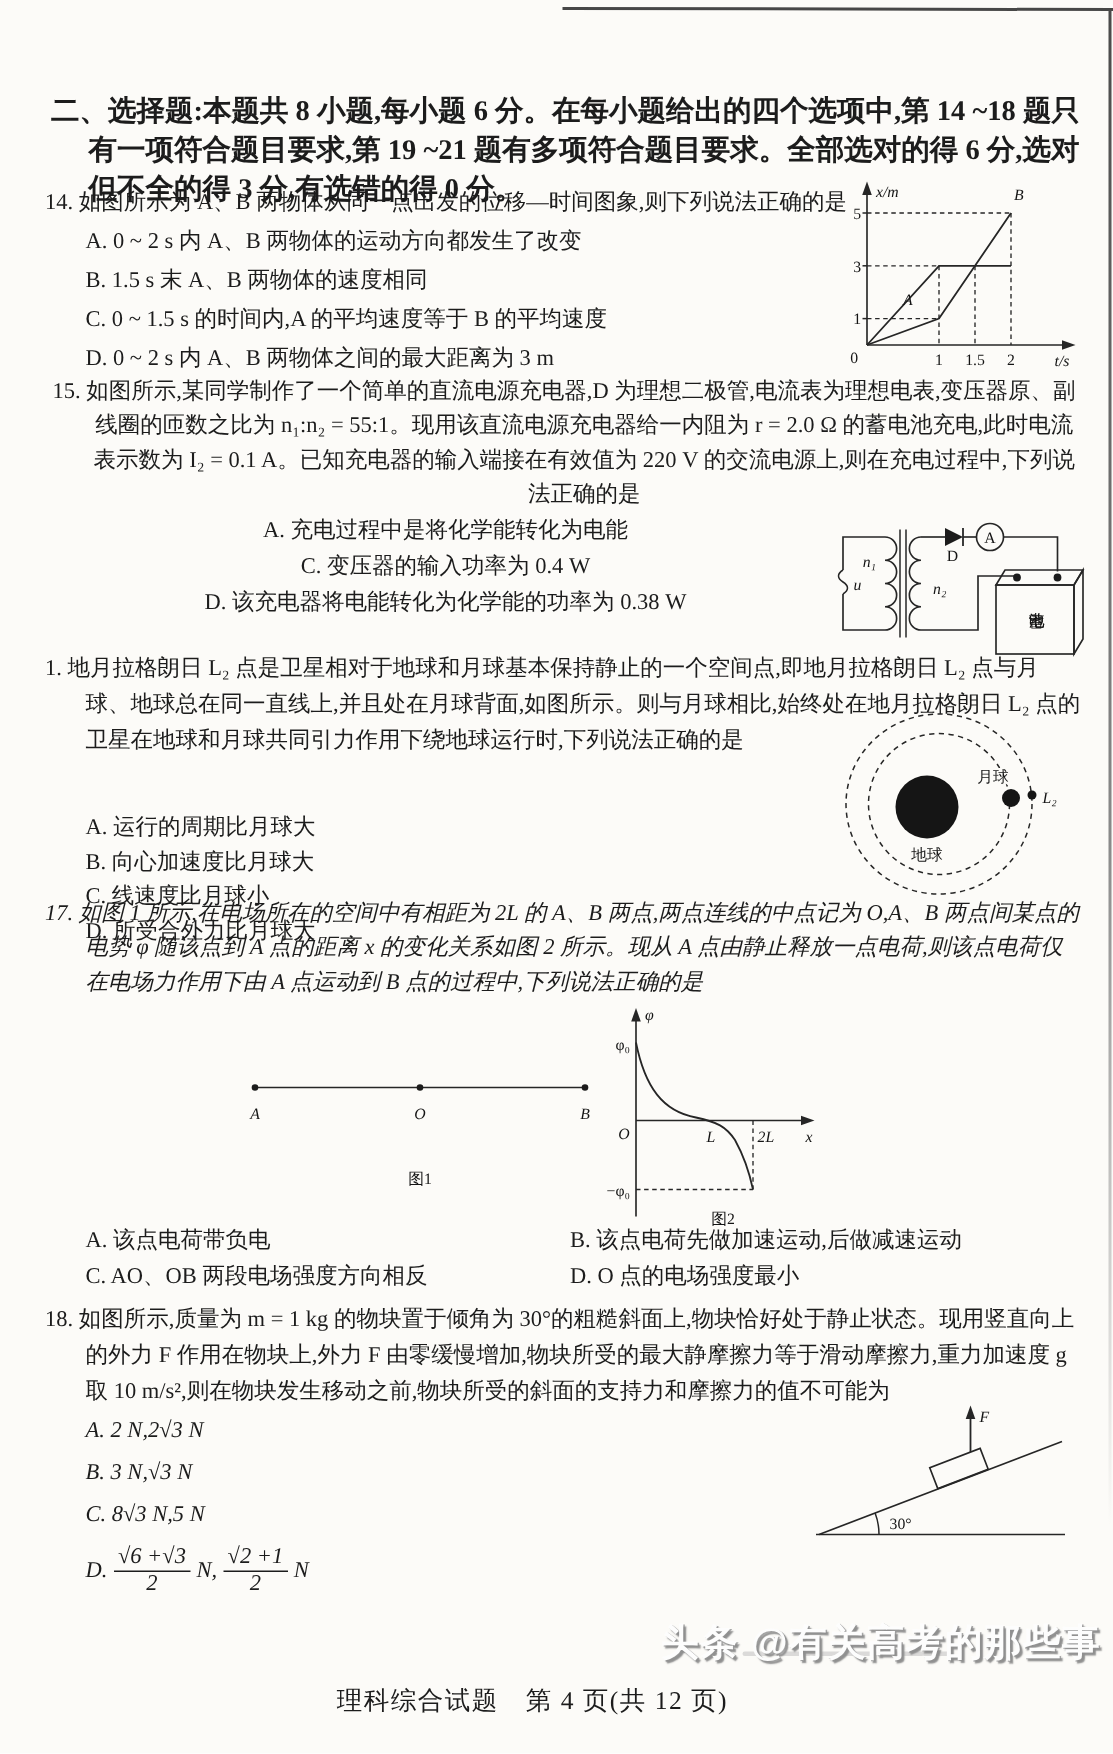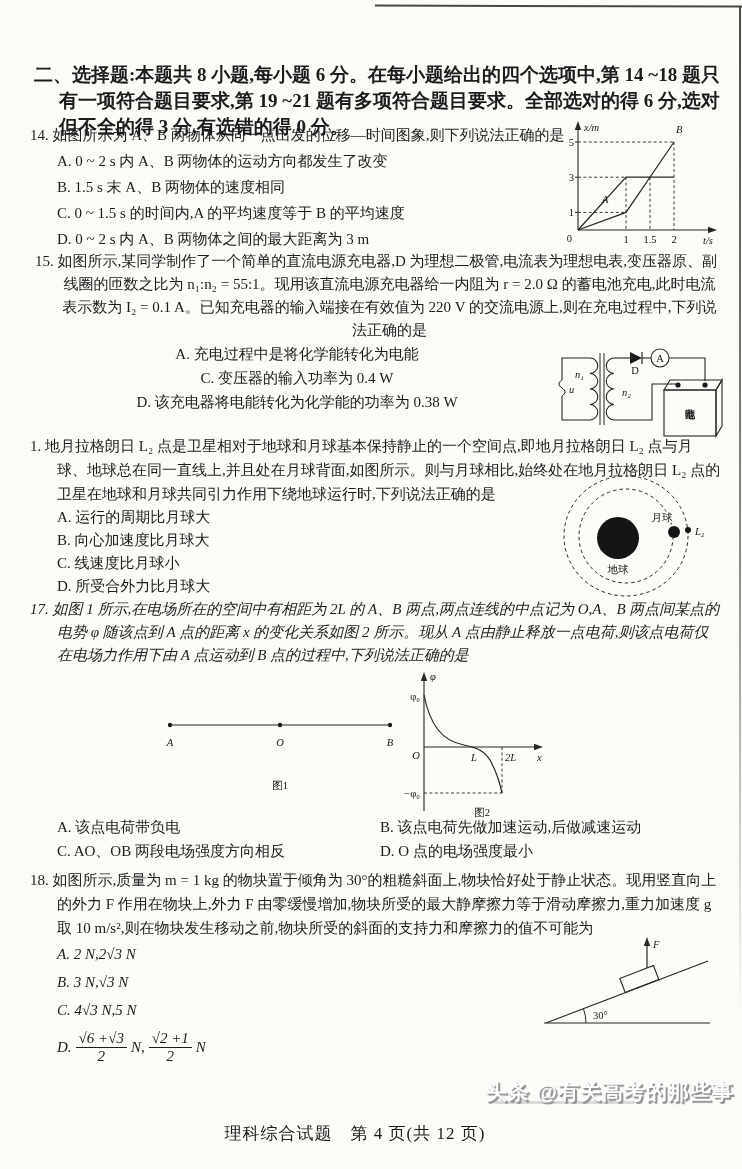--- a/index.html
+++ b/index.html
@@ -16,21 +16,21 @@
   .opts{margin:0;}
   .opts p{margin:0;padding-left:27px;}
   .q14{top:122px;line-height:26px;}
   .q14 .stem{width:530px;}
   .q15{top:250px;text-align:center;}
   .q15 .stem{line-height:23px;}
   .q15 .opts{line-height:24px;}
   .q15 .opts p{width:480px;}
   .q16{top:434px;}
   .q16 .stem{line-height:24px;}
-  .q16 .opts{line-height:23px;}
+  .q16 .opts{line-height:23px;margin-top:35px;}
   .q16 .opts p{width:420px;}
   .q17{top:598px;}
   .q17 .stem{line-height:23px;font-style:italic;}
   .figrow{position:relative;height:148px;}
   .q17 .opts{display:grid;grid-template-columns:323px auto;line-height:24px;}
   .q18{top:868px;}
   .q18 .stem{line-height:24px;}
   .q18 .opts{line-height:28px;}
   .q18 .opts p{width:430px;font-style:italic;}
   .optd{height:46px;display:flex;align-items:center;}
@@ -39,21 +39,21 @@
   .frac .fr-den{display:block;}
   .fig{position:absolute;}
   .fig svg{display:block;}
   svg line,svg polyline,svg path,svg ellipse,svg circle.o{stroke:#262626;fill:none;}
   svg text{fill:#141414;font-size:10.5px;font-family:"Liberation Serif","DejaVu Serif",serif;}
   svg text.it{font-style:italic;}
   svg text.halo{paint-order:stroke;stroke:#fcfbf8;stroke-width:3px;}
   .dash{stroke-dasharray:3 2.4;stroke-width:.9;}
   .footer{position:absolute;left:0;top:1078px;width:710px;text-align:center;font-size:17px;letter-spacing:1px;margin-top:44px;}
   .wm{position:absolute;right:8px;top:1078px;font-family:"Liberation Sans","DejaVu Sans",sans-serif;
-      font-weight:bold;font-size:21px;letter-spacing:1px;color:#fdfdfd;
+      font-weight:bold;font-size:25px;letter-spacing:1px;color:#fdfdfd;
       text-shadow:2px 2px 1px #8f8f8f,1px 1px 0 #aaaaaa;}
 </style>
 </head>
 <body>
 
 <div class="page">
   <div class="scan-top"></div>
   <div class="scan-right"></div>
   <div class="scan-smudge"></div>
 
@@ -214,21 +214,21 @@
       <p>C. AO、OB 两段电场强度方向相反</p>
       <p>D. O 点的电场强度最小</p>
     </div>
   </div>
 
   <div class="q q18">
     <p class="stem"><span>18.</span> <span>如图所示,质量为 m = 1 kg 的物块置于倾角为 30°的粗糙斜面上,物块恰好处于静止状态。现用竖直向上的外力 F 作用在物块上,外力 F 由零缓慢增加,物块所受的最大静摩擦力等于滑动摩擦力,重力加速度 g 取 10 m/s²,则在物块发生移动之前,物块所受的斜面的支持力和摩擦力的值不可能为</span></p>
     <div class="opts">
       <p>A. 2 N,2√3 N</p>
       <p>B. 3 N,√3 N</p>
-      <p>C. 4√3 N,5 N</p>
+      <p>C. 8√3 N,5 N</p>
       <p class="optd" style="padding-left:27px;">
         <span>D.</span>
         <span class="frac">
             <span class="fr-num">√6 +√3</span>
             <span class="fr-den">2</span>
           </span>
         <span>N,</span>
         <span class="frac">
             <span class="fr-num">√2 +1</span>
             <span class="fr-den">2</span>

